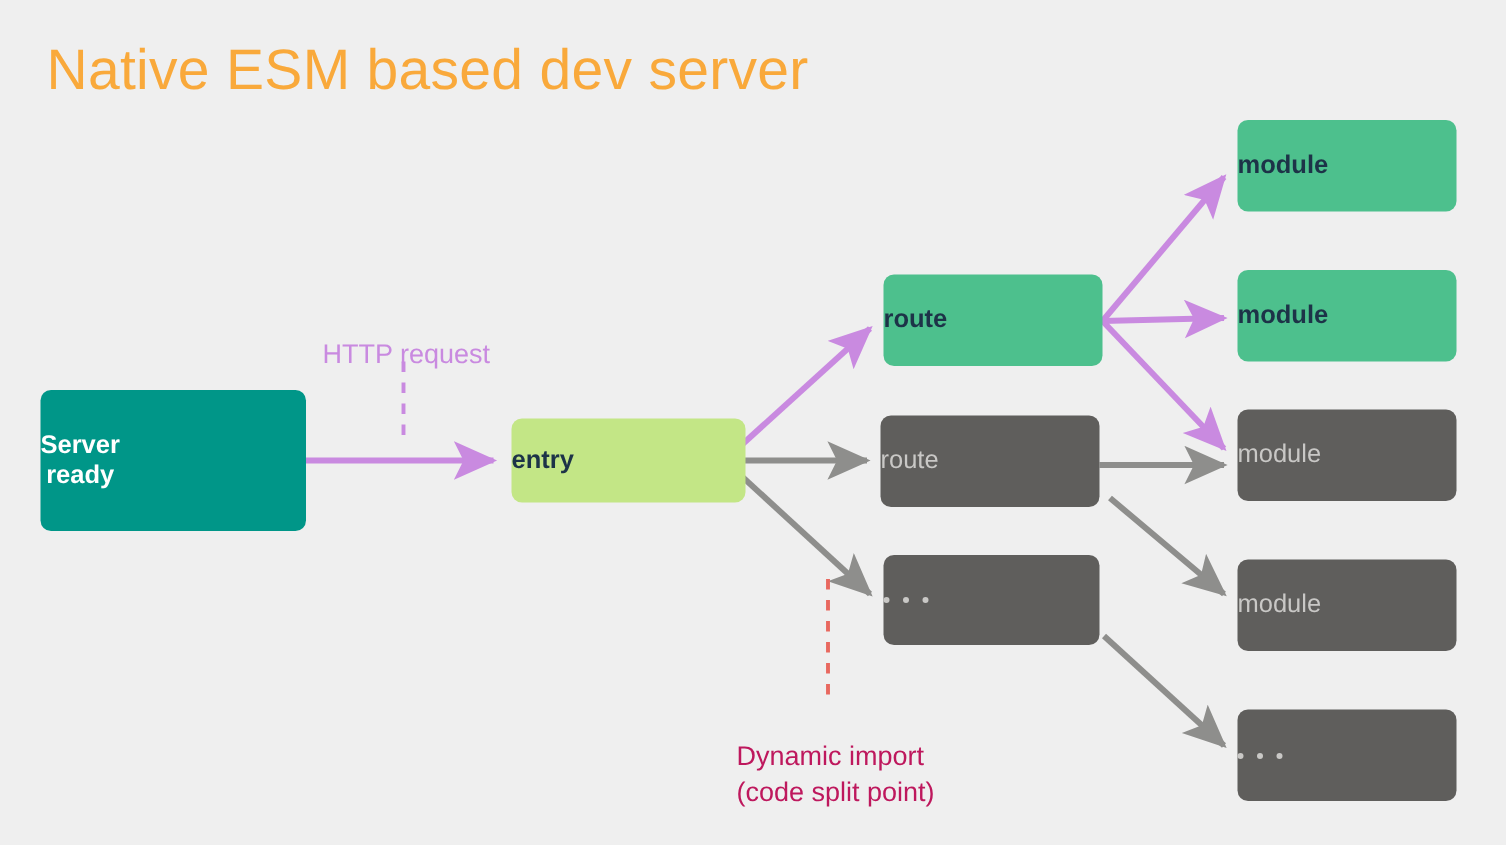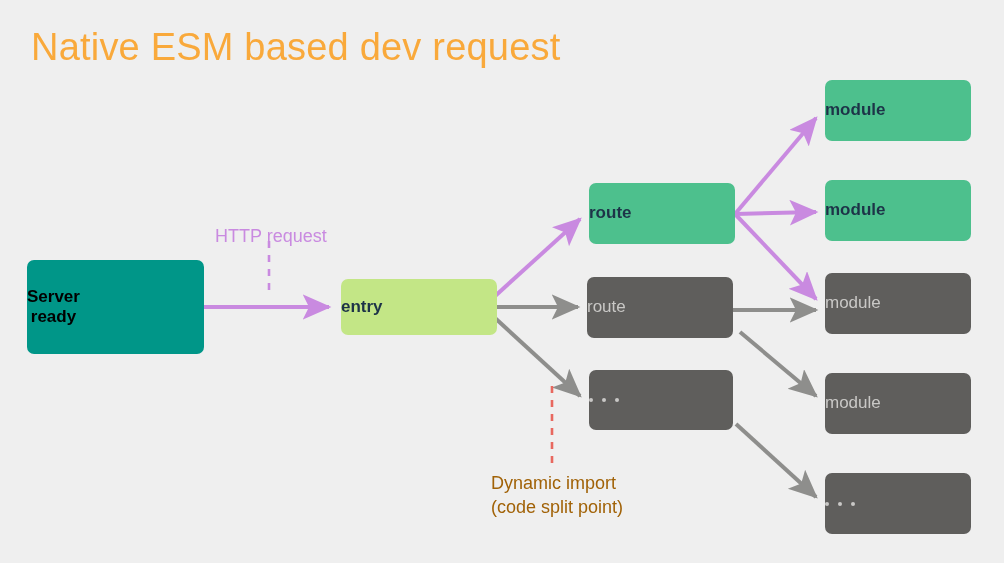--- a/index.html
+++ b/index.html
@@ -40,21 +40,21 @@
     align-items: center;
     justify-content: flex-start;
     text-align: center;
     line-height: 1.18;
     z-index: 3;
   }
   .node-label { pointer-events: none; white-space: pre-line; }
 
   .n-server {
     left: 27px; top: 260px; width: 177px; height: 94px;
-    background: #009688; color: #000000;
+    background: #009688; color: #ffffff;
     font-size: 17px; font-weight: bold;
   }
   .n-entry {
     left: 341px; top: 279px; width: 156px; height: 56px;
     background: #c3e686; color: #1d3348;
     font-size: 17px; font-weight: bold;
   }
   .n-route-green {
     left: 589px; top: 183px; width: 146px; height: 61px;
     background: #4dc08d; color: #1d3348;
@@ -105,35 +105,35 @@
     z-index: 4;
     white-space: pre-line;
     line-height: 1.32;
     margin-top: 16px;
   }
   .a-http {
     left: 215px; top: 209px;
     font-size: 18px; color: #c98ae0;
   }
   .a-dyn {
-    left: 491px; top: 456px;
-    font-size: 18px; color: #a16207;
+    left: 491px; top: 477px;
+    font-size: 18px; color: #be185d;
   }
   svg.edges {
     position: absolute; left: 0; top: 0;
     width: 1004px; height: 563px;
     z-index: 2; overflow: visible;
   }
 </style>
 </head>
 <body>
 
 <div id="slide">
 
-  <div id="title">Native ESM based dev request</div>
+  <div id="title">Native ESM based dev server</div>
 
   <svg class="edges" viewBox="0 0 1004 563" xmlns="http://www.w3.org/2000/svg">
     <defs>
       <marker id="ah-purple" markerWidth="9" markerHeight="9" refX="6.6" refY="3.2" orient="auto" markerUnits="strokeWidth">
         <path d="M0,0 L7.2,3.2 L0,6.4 L1.6,3.2 Z" fill="#c98ae0"></path>
       </marker>
       <marker id="ah-gray" markerWidth="9" markerHeight="9" refX="6.6" refY="3.2" orient="auto" markerUnits="strokeWidth">
         <path d="M0,0 L7.2,3.2 L0,6.4 L1.6,3.2 Z" fill="#8e8e8c"></path>
       </marker>
     </defs>

